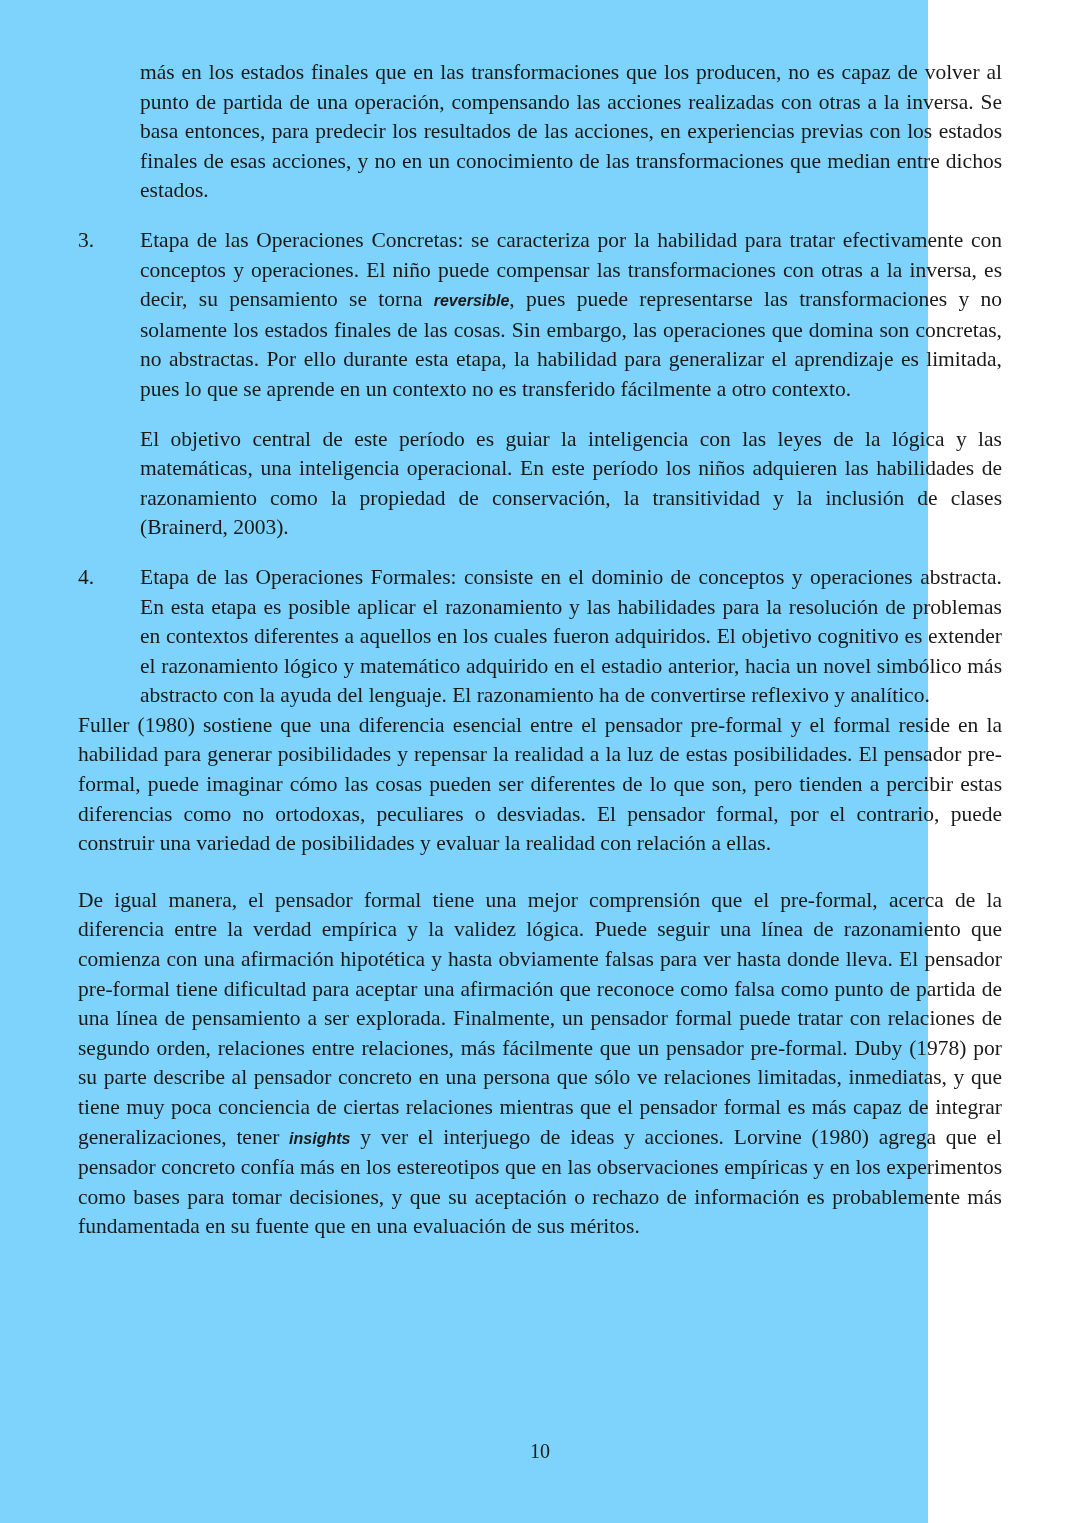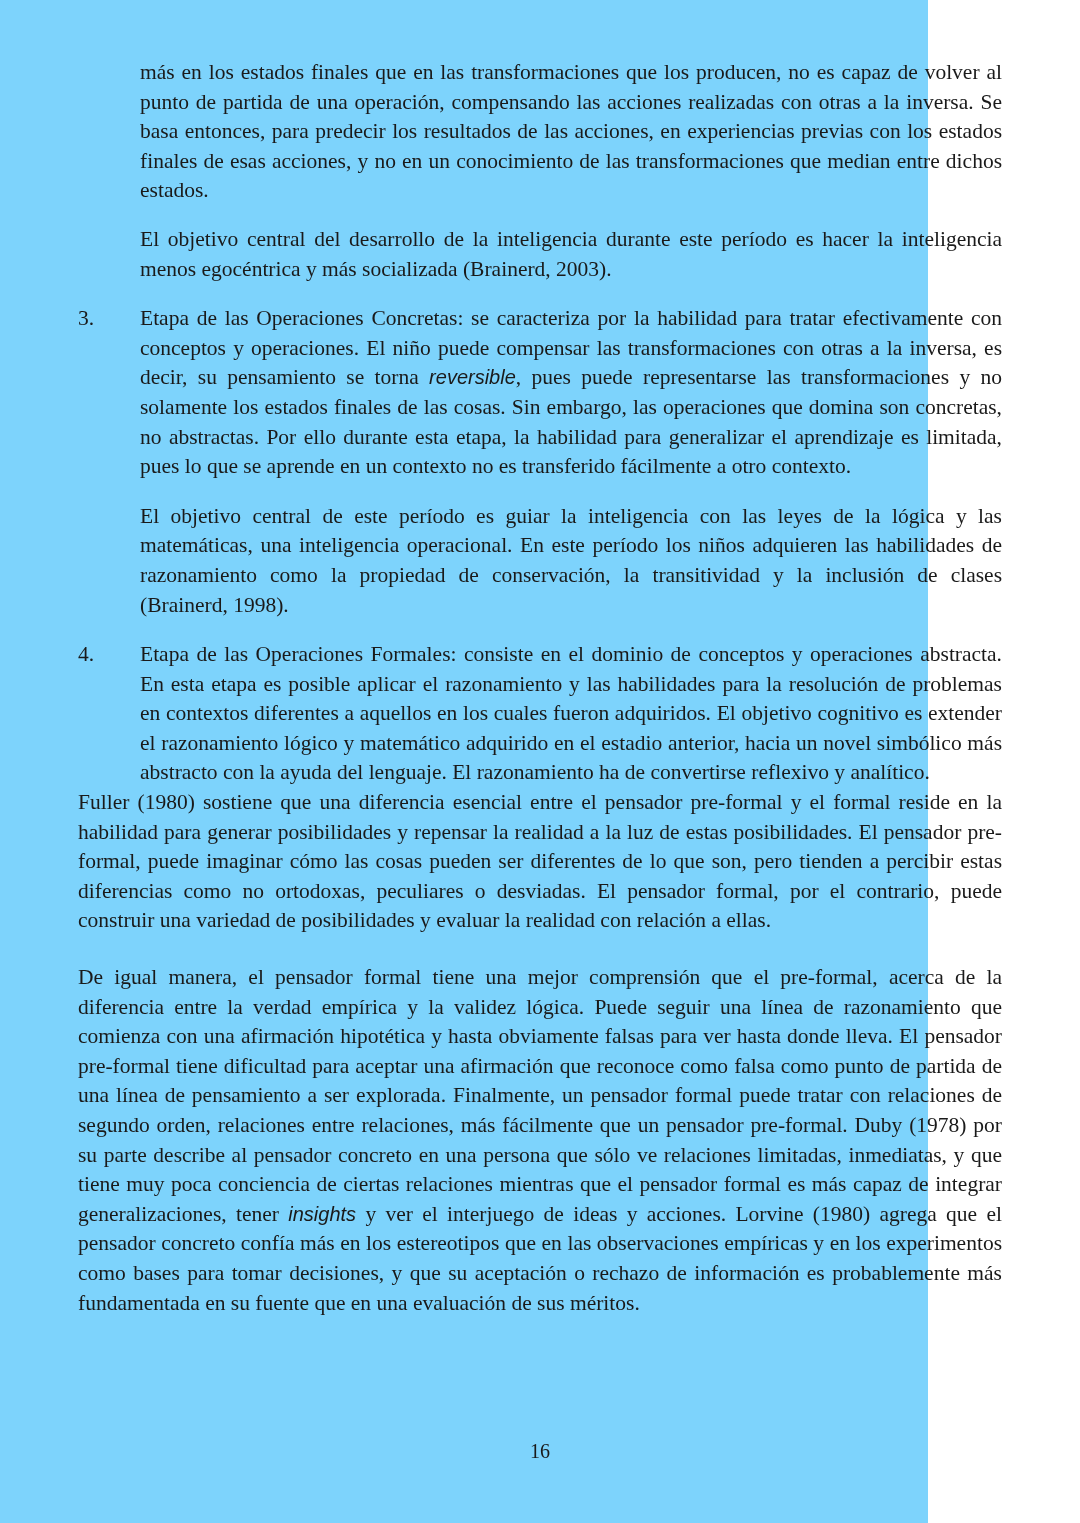--- a/index.html
+++ b/index.html
@@ -67,21 +67,22 @@
     text-align: justify;
     text-justify: inter-word;
     color: #1a1a1a;
   }
   
   .list-body, p { hyphens: none; }
 
   .term {
     font-family: "Liberation Sans", "DejaVu Sans", sans-serif;
     font-style: italic;
-    font-size: 20px;
+    font-size: 16px;
+    font-weight: bold;
   }
 
   .pagenum {
     position: absolute;
     left: 0;
     top: 1438px;
     width: 1080px;
     text-align: center;
     font-size: 20px;
     line-height: 26px;
@@ -91,39 +92,38 @@
 </style>
 </head>
 <body>
 
 <div class="page">
 
   <div class="content">
 
     <p class="indent">más en los estados finales que en las transformaciones que los producen, no es capaz de volver al punto de partida de una operación, compensando las acciones realizadas con otras a la inversa. Se basa entonces, para predecir los resultados de las acciones, en experiencias previas con los estados finales de esas acciones, y no en un conocimiento de las transformaciones que median entre dichos estados.</p>
 
-    <p class="indent gap-sm">El objetivo central del desarrollo de la inteligencia durante este período es hacer la inteligencia menos egocéntrica y más socializada (Brainerd, 2003).</p>
 
     <div class="list-item">
       <div class="list-marker">3.</div>
       <div class="list-body">
         <span>Etapa de las Operaciones Concretas: se caracteriza por la habilidad para tratar efectivamente con conceptos y operaciones. El niño puede compensar las transformaciones con otras a la inversa, es decir, su pensamiento se torna </span><span class="term">reversible</span><span>, pues puede representarse las transformaciones y no solamente los estados finales de las cosas. Sin embargo, las operaciones que domina son concretas, no abstractas. Por ello durante esta etapa, la habilidad para generalizar el aprendizaje es limitada, pues lo que se aprende en un contexto no es transferido fácilmente a otro contexto.</span>
       </div>
     </div>
 
-    <p class="indent gap-md">El objetivo central de este período es guiar la inteligencia con las leyes de la lógica y las matemáticas, una inteligencia operacional. En este período los niños adquieren las habilidades de razonamiento como la propiedad de conservación, la transitividad y la inclusión de clases (Brainerd, 1998).</p>
+    <p class="indent gap-md">El objetivo central de este período es guiar la inteligencia con las leyes de la lógica y las matemáticas, una inteligencia operacional. En este período los niños adquieren las habilidades de razonamiento como la propiedad de conservación, la transitividad y la inclusión de clases (Brainerd, 2003).</p>
 
     <div class="list-item">
       <div class="list-marker">4.</div>
       <div class="list-body">Etapa de las Operaciones Formales: consiste en el dominio de conceptos y operaciones abstracta. En esta etapa es posible aplicar el razonamiento y las habilidades para la resolución de problemas en contextos diferentes a aquellos en los cuales fueron adquiridos. El objetivo cognitivo es extender el razonamiento lógico y matemático adquirido en el estadio anterior, hacia un novel simbólico más abstracto con la ayuda del lenguaje. El razonamiento ha de convertirse reflexivo y analítico.</div>
     </div>
 
     <p class="gap-lg">Fuller (1980) sostiene que una diferencia esencial entre el pensador pre-formal y el formal reside en la habilidad para generar posibilidades y repensar la realidad a la luz de estas posibilidades. El pensador pre-formal, puede imaginar cómo las cosas pueden ser diferentes de lo que son, pero tienden a percibir estas diferencias como no ortodoxas, peculiares o desviadas. El pensador formal, por el contrario, puede construir una variedad de posibilidades y evaluar la realidad con relación a ellas.</p>
 
     <p class="gap-para">
       <span>De igual manera, el pensador formal tiene una mejor comprensión que el pre-formal, acerca de la diferencia entre la verdad empírica y la validez lógica. Puede seguir una línea de razonamiento que comienza con una afirmación hipotética y hasta obviamente falsas para ver hasta donde lleva. El pensador pre-formal tiene dificultad para aceptar una afirmación que reconoce como falsa como punto de partida de una línea de pensamiento a ser explorada. Finalmente, un pensador formal puede tratar con relaciones de segundo orden, relaciones entre relaciones, más fácilmente que un pensador pre-formal. Duby (1978) por su parte describe al pensador concreto en una persona que sólo ve relaciones limitadas, inmediatas, y que tiene muy poca conciencia de ciertas relaciones mientras que el pensador formal es más capaz de integrar generalizaciones, tener </span><span class="term">insights</span><span> y ver el interjuego de ideas y acciones. Lorvine (1980) agrega que el pensador concreto confía más en los estereotipos que en las observaciones empíricas y en los experimentos como bases para tomar decisiones, y que su aceptación o rechazo de información es probablemente más fundamentada en su fuente que en una evaluación de sus méritos.</span>
     </p>
 
   </div>
 
-  <div class="pagenum">16</div>
+  <div class="pagenum">10</div>
 
 </div>
 
 </body></html>

